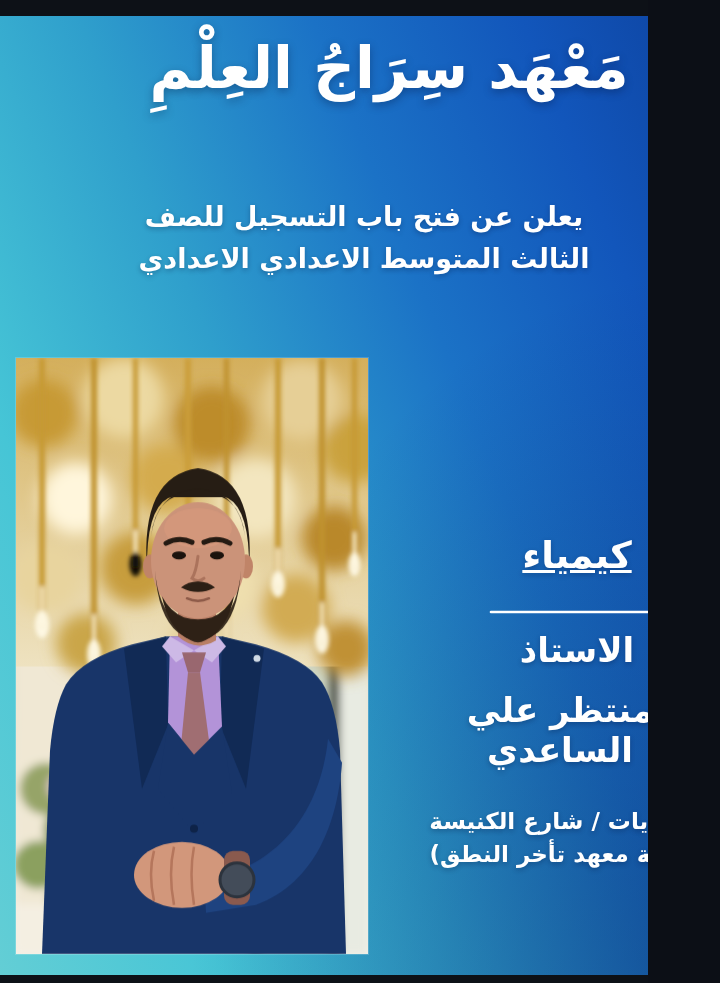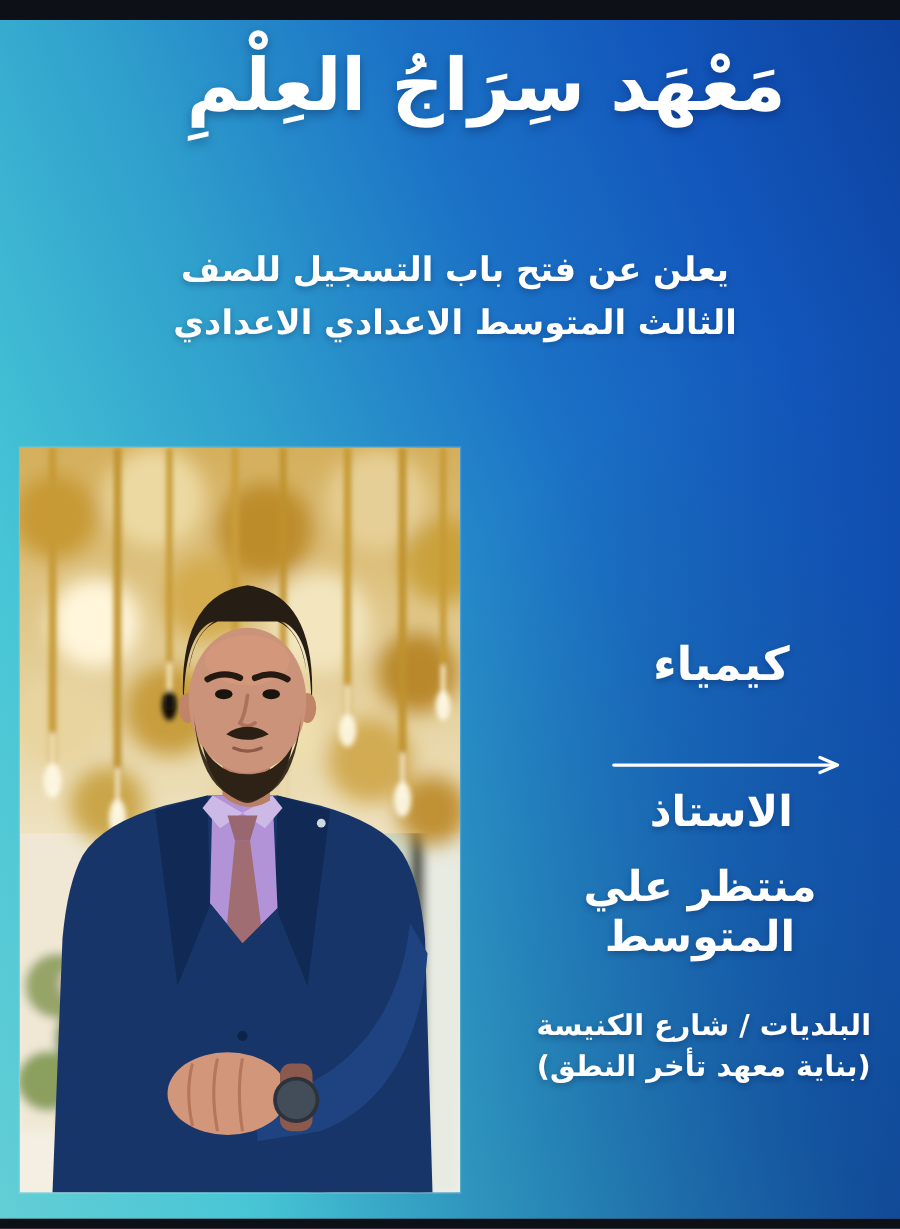--- a/index.html
+++ b/index.html
@@ -1,18 +1,18 @@
 <!DOCTYPE html>
 <html lang="ar"><head>
 <meta charset="utf-8">
 <style>
   html,body{margin:0;padding:0;background:#0c0f16;}
   .stage{
-    position:relative;width:720px;height:983px;overflow:hidden;
-    background:#737373;
+    position:relative;width:648px;height:983px;overflow:hidden;
+    background:#701a75;
     font-family:"DejaVu Sans",sans-serif;
   }
   .art{
     position:absolute;left:0;top:16px;width:720px;height:959px;
     background:
       radial-gradient(ellipse at 100% 100%, rgba(6,30,95,.45) 0%, rgba(6,30,95,0) 52%),
       linear-gradient(68deg,#63ced5 0%,#46c5d6 20%,#2f9fcc 42%,#1b72c6 63%,#1256bb 82%,#0d429f 100%);
   }
   .bar{position:absolute;left:0;width:720px;background:#0d1117;}
   .bar.top{top:0;height:16px;}
@@ -28,23 +28,24 @@
     top:196px;left:128px;width:472px;
     font-size:27px;font-weight:bold;line-height:1.55;
     text-shadow:0 2px 5px rgba(0,20,60,.3);
   }
   .photo{
     position:absolute;left:16px;top:358px;width:352px;height:596px;
     box-shadow:0 0 0 1px rgba(255,255,255,.18);
   }
   .photo svg{display:block;width:100%;height:100%;}
   .subject{
-    top:510px;left:437px;width:280px;
+    top:534px;left:437px;width:280px;
     font-size:37px;font-weight:bold;
     text-shadow:0 2px 5px rgba(0,20,60,.3);
+    text-decoration:underline;
   }
   .arrow{position:absolute;left:489px;top:604px;width:192px;height:16px;}
   .teacher-title{
     top:630px;left:437px;width:280px;
     font-size:34px;font-weight:bold;
     text-shadow:0 2px 5px rgba(0,20,60,.3);
   }
   .teacher-name{
     top:690px;left:402px;width:316px;
     font-size:34px;font-weight:bold;
@@ -213,19 +214,19 @@
   </div>
 
   <div class="txt subject">كيمياء</div>
 
   <svg class="arrow" viewBox="0 0 192 16">
     <line x1="2" y1="8" x2="178" y2="8" stroke="#ffffff" stroke-width="2.6" stroke-linecap="round"></line>
     <path d="M167,2 L181,8 L167,14" fill="none" stroke="#ffffff" stroke-width="2.6" stroke-linecap="round" stroke-linejoin="round"></path>
   </svg>
 
   <div class="txt teacher-title">الاستاذ</div>
-  <div class="txt teacher-name">منتظر علي المتوسط</div>
+  <div class="txt teacher-name">منتظر علي الساعدي</div>
 
   <div class="txt contact">
     <div>البلديات / شارع الكنيسة</div>
     <div>(بناية معهد تأخر النطق)</div>
   </div>
 </div>
 
 </body></html>

